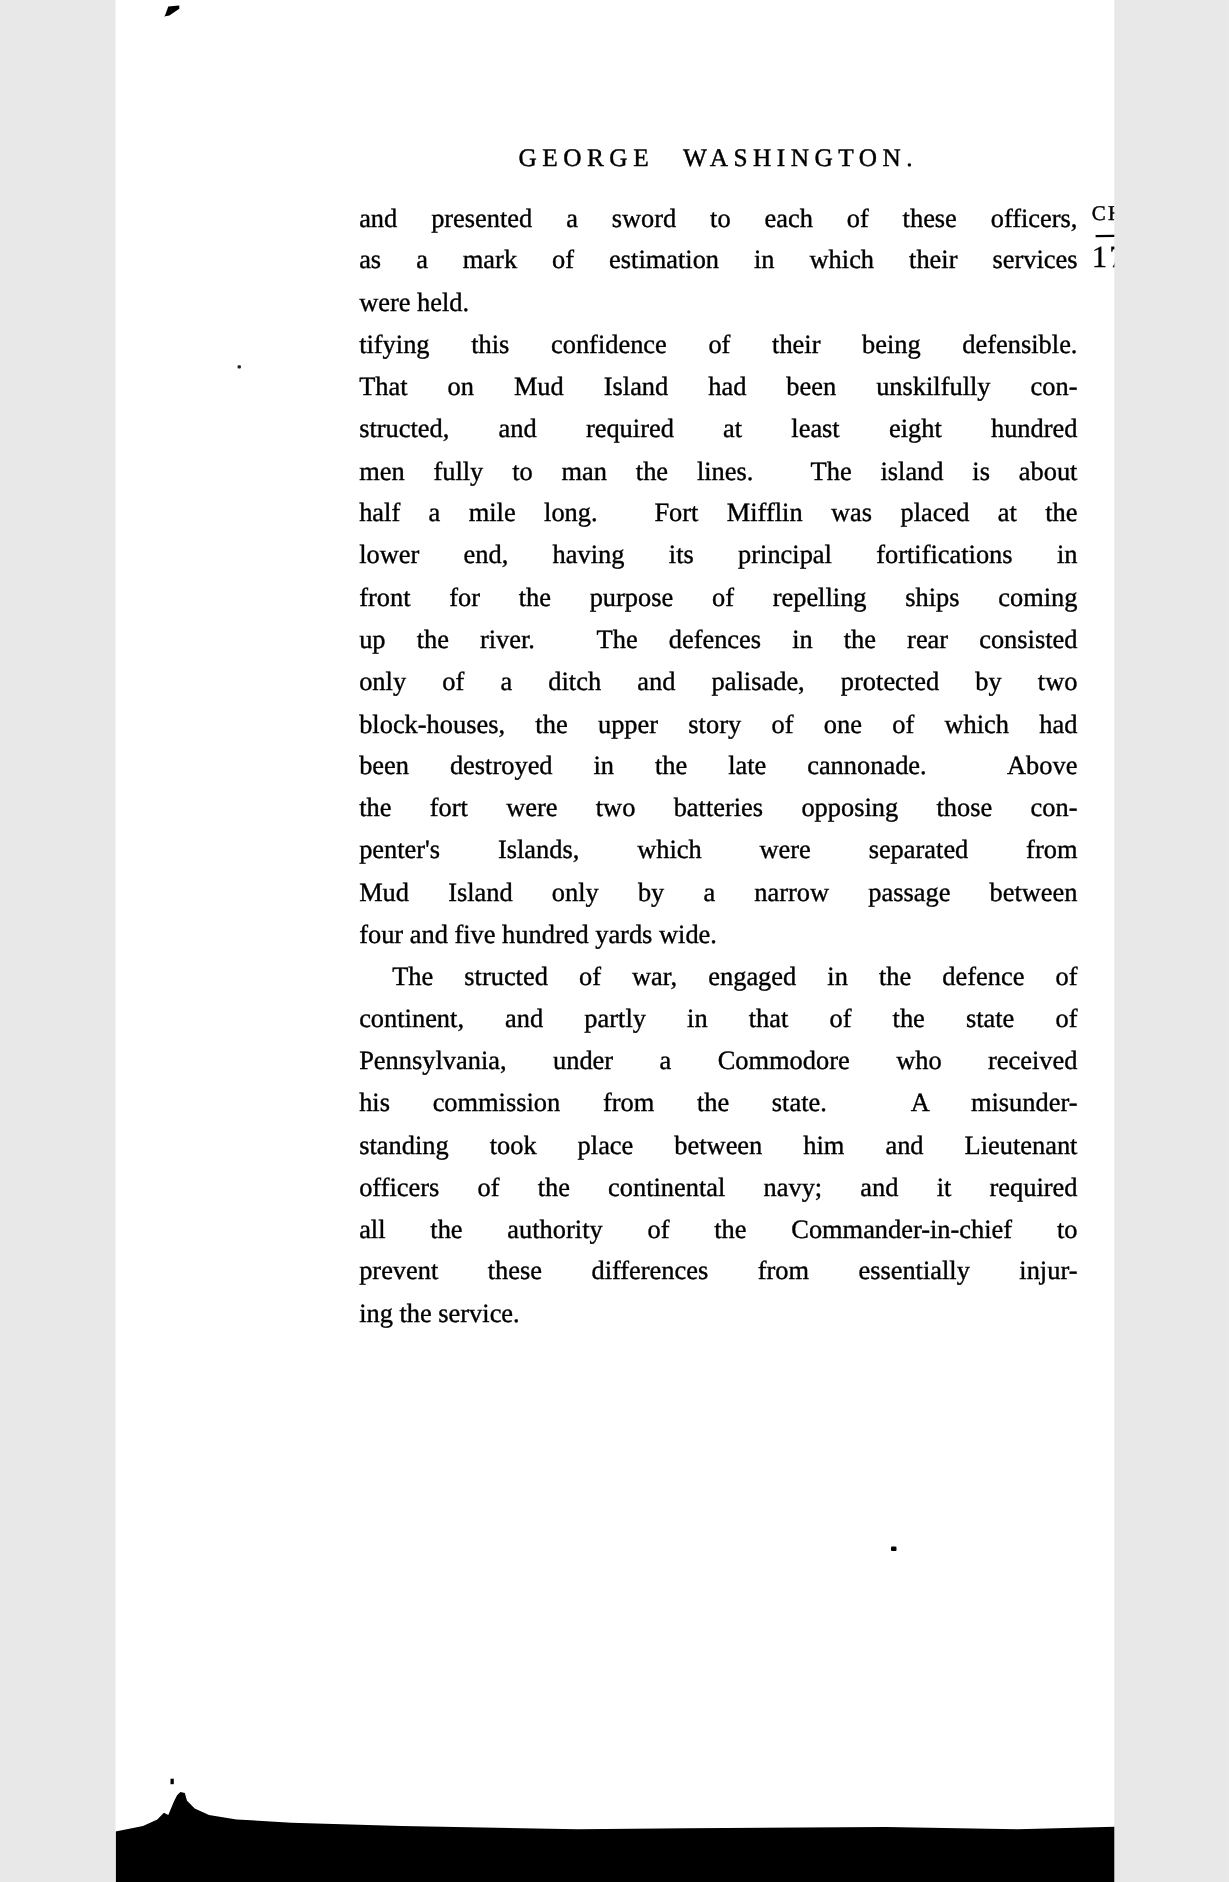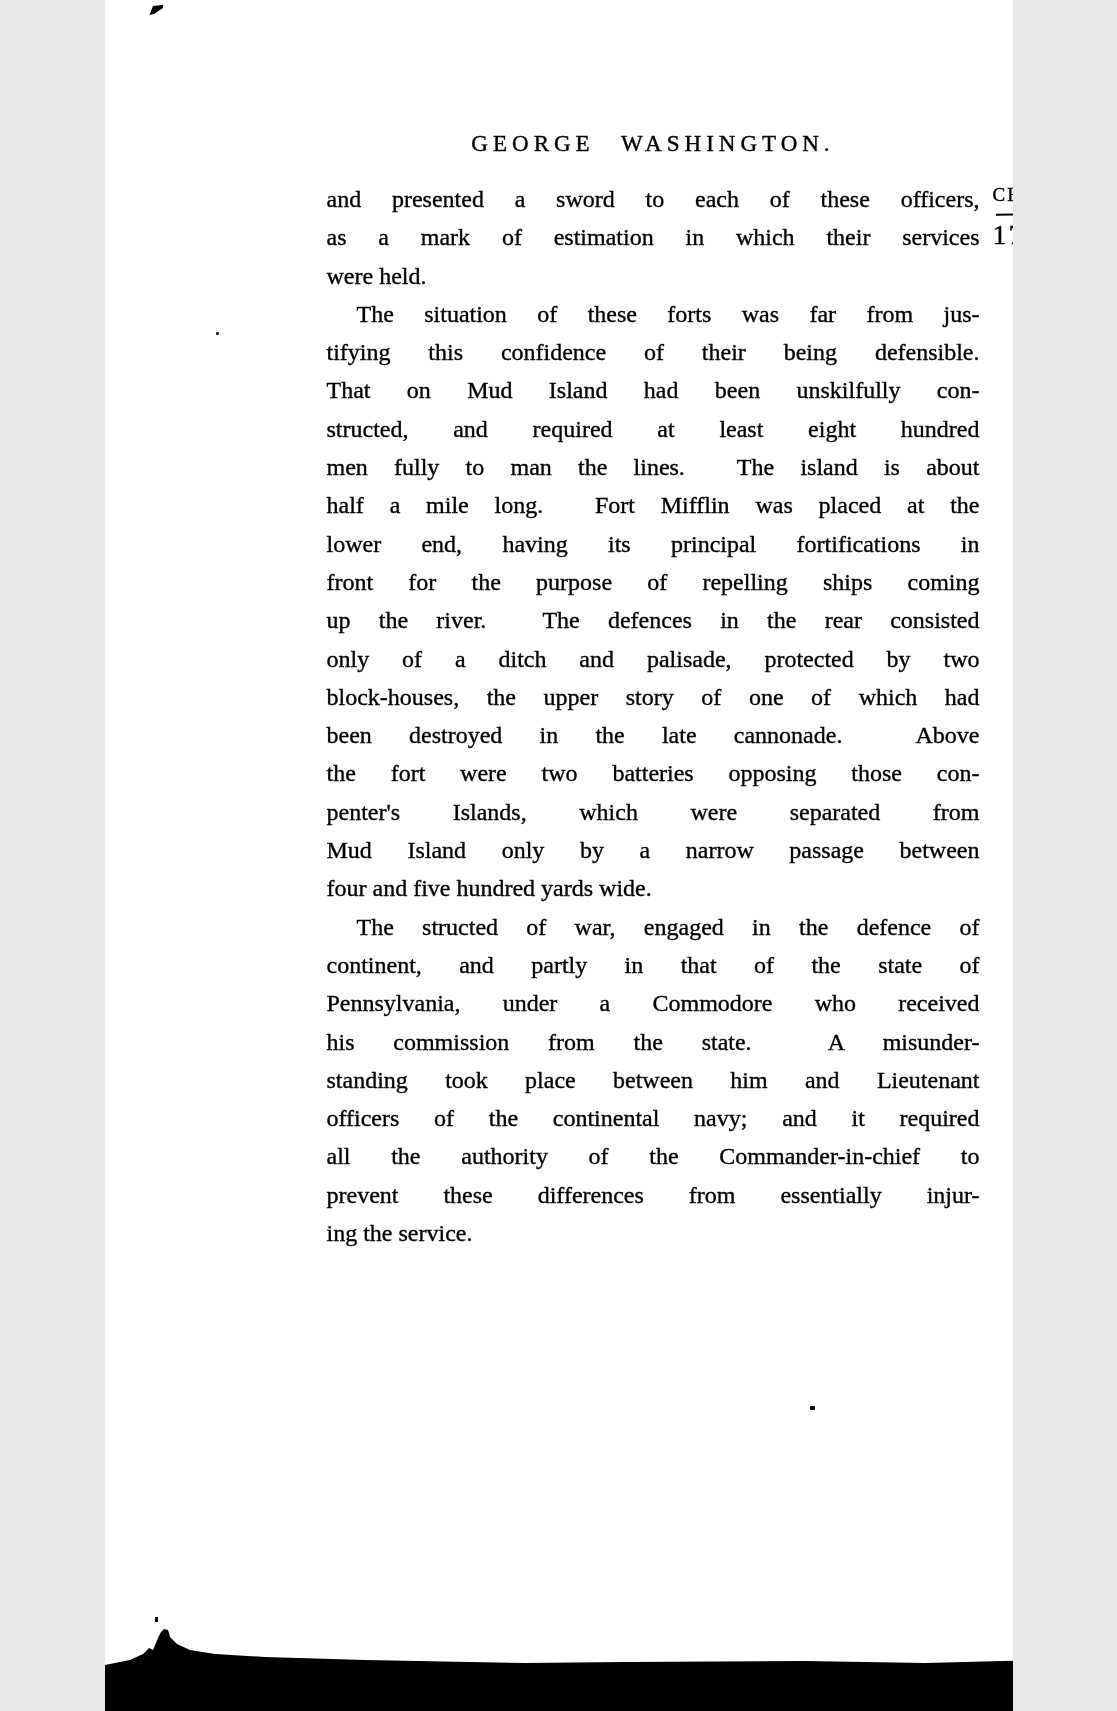--- a/index.html
+++ b/index.html
@@ -62,21 +62,20 @@
   <div class="margin-note">
     <div class="chapter-label">CHAP. IX</div>
     <div class="margin-rule"></div>
     <div class="year-label">1777</div>
   </div>
 
   <div class="text-block" id="text-block">
       <div class="line">and presented a sword to each of these officers,</div>
       <div class="line">as a mark of estimation in which their services</div>
       <div class="line end">were held.</div>
-      <div class="line indent">The situation of these forts was far from jus-</div>
       <div class="line">tifying this confidence of their being defensible.</div>
       <div class="line">That on Mud Island had been unskilfully con-</div>
       <div class="line">structed, and required at least eight hundred</div>
       <div class="line">men fully to man the lines.&nbsp; The island is about</div>
       <div class="line">half a mile long.&nbsp; Fort Mifflin was placed at the</div>
       <div class="line">lower end, having its principal fortifications in</div>
       <div class="line">front for the purpose of repelling ships coming</div>
       <div class="line">up the river.&nbsp; The defences in the rear consisted</div>
       <div class="line">only of a ditch and palisade, protected by two</div>
       <div class="line">block-houses, the upper story of one of which had</div>

